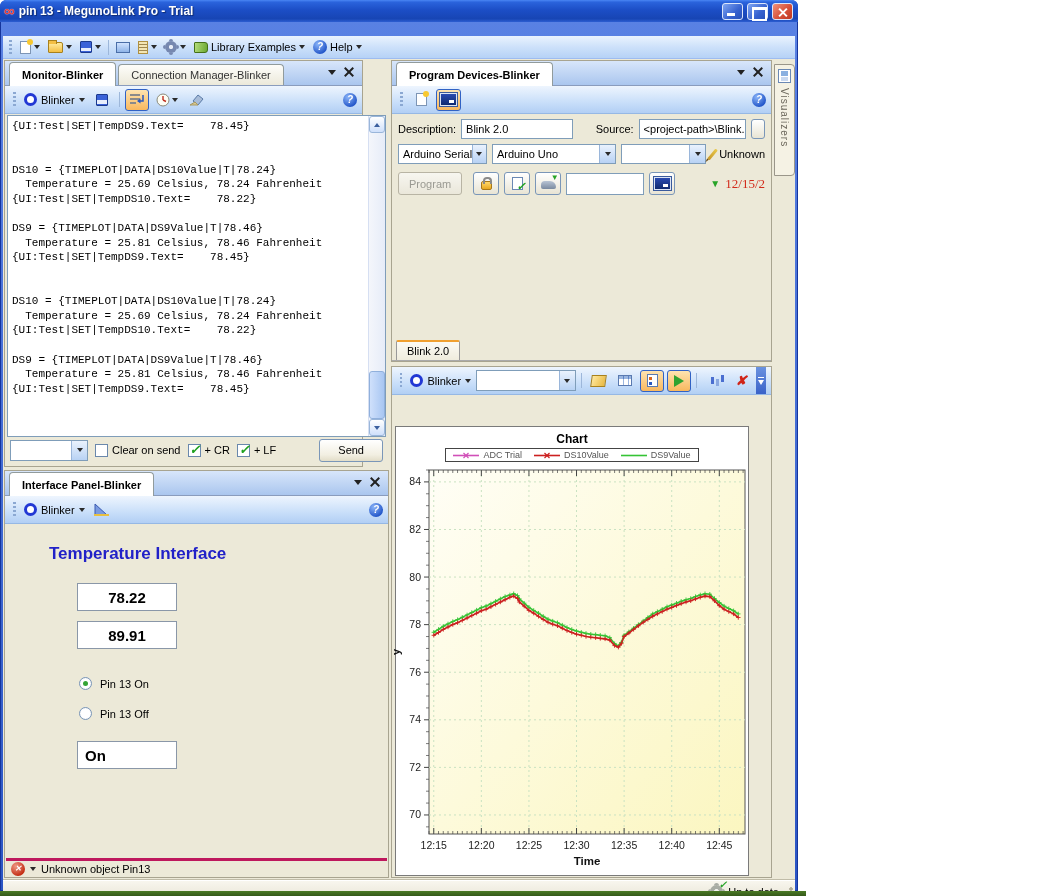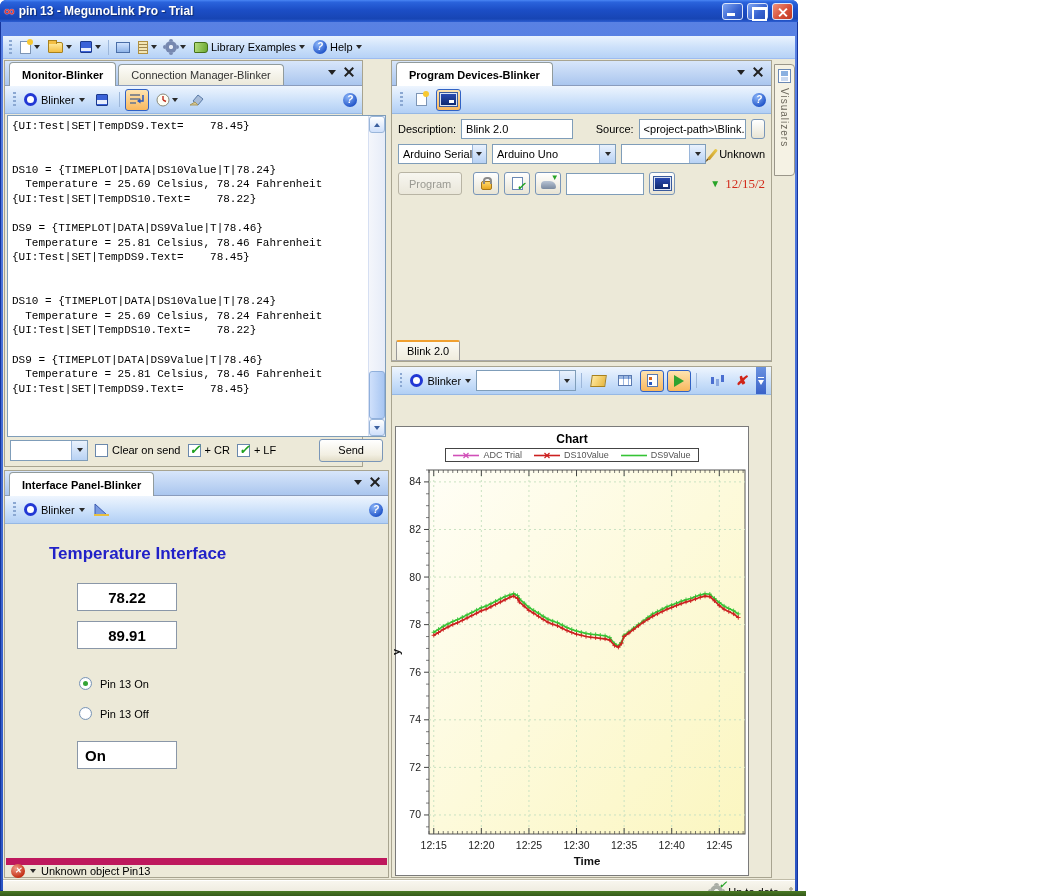--- a/index.html
+++ b/index.html
@@ -115,21 +115,21 @@
   
   .iface-heading { position:absolute; left:44px; top:73px; font-size:17px; font-weight:bold; color:#2121c8; }
   .valbox { position:absolute; left:72px; width:100px; height:28px; background:#fff; border:1px solid #8a97a8;
     font-size:15px; font-weight:bold; display:flex; align-items:center; justify-content:center; }
   .valbox.left { justify-content:flex-start; padding-left:7px; }
   .radio-row { position:absolute; left:74px; display:flex; align-items:flex-end; gap:8px; font-size:11px; }
   .radio { width:13px; height:13px; border-radius:50%; border:1px solid #7a96b8;
     background:radial-gradient(#fff 55%,#dfe4ea); position:relative; flex:none; }
   .radio.sel::after { content:""; position:absolute; inset:3px; border-radius:50%; background:#35a435; }
   .err-row { position:absolute; left:1px; right:1px; bottom:1px; height:18px; display:flex; align-items:center;
-    gap:5px; border-top:7px solid #be185d; padding:0 5px; font-size:11px; background:#ece9d8; }
+    gap:5px; border-top:3px solid #be185d; padding:0 5px; font-size:11px; background:#ece9d8; }
   .err-icon { width:14px; height:14px; border-radius:50%; flex:none;
     background:radial-gradient(circle at 35% 30%,#f09a86,#c22a10 75%); position:relative; }
   .err-icon::after { content:"✕"; position:absolute; inset:0; color:#fff; font-size:8px; font-weight:bold;
     text-align:center; line-height:14px; }
 
   
   .form-row { display:flex; align-items:center; gap:5px; padding:0 6px; margin-top:5px; font-size:11px;
     white-space:nowrap; overflow:hidden; }
   .field { border:1px solid #7f9db9; background:#fff; height:20px; font-size:11px; padding:0 4px;
     display:flex; align-items:center; overflow:hidden; white-space:nowrap; }

